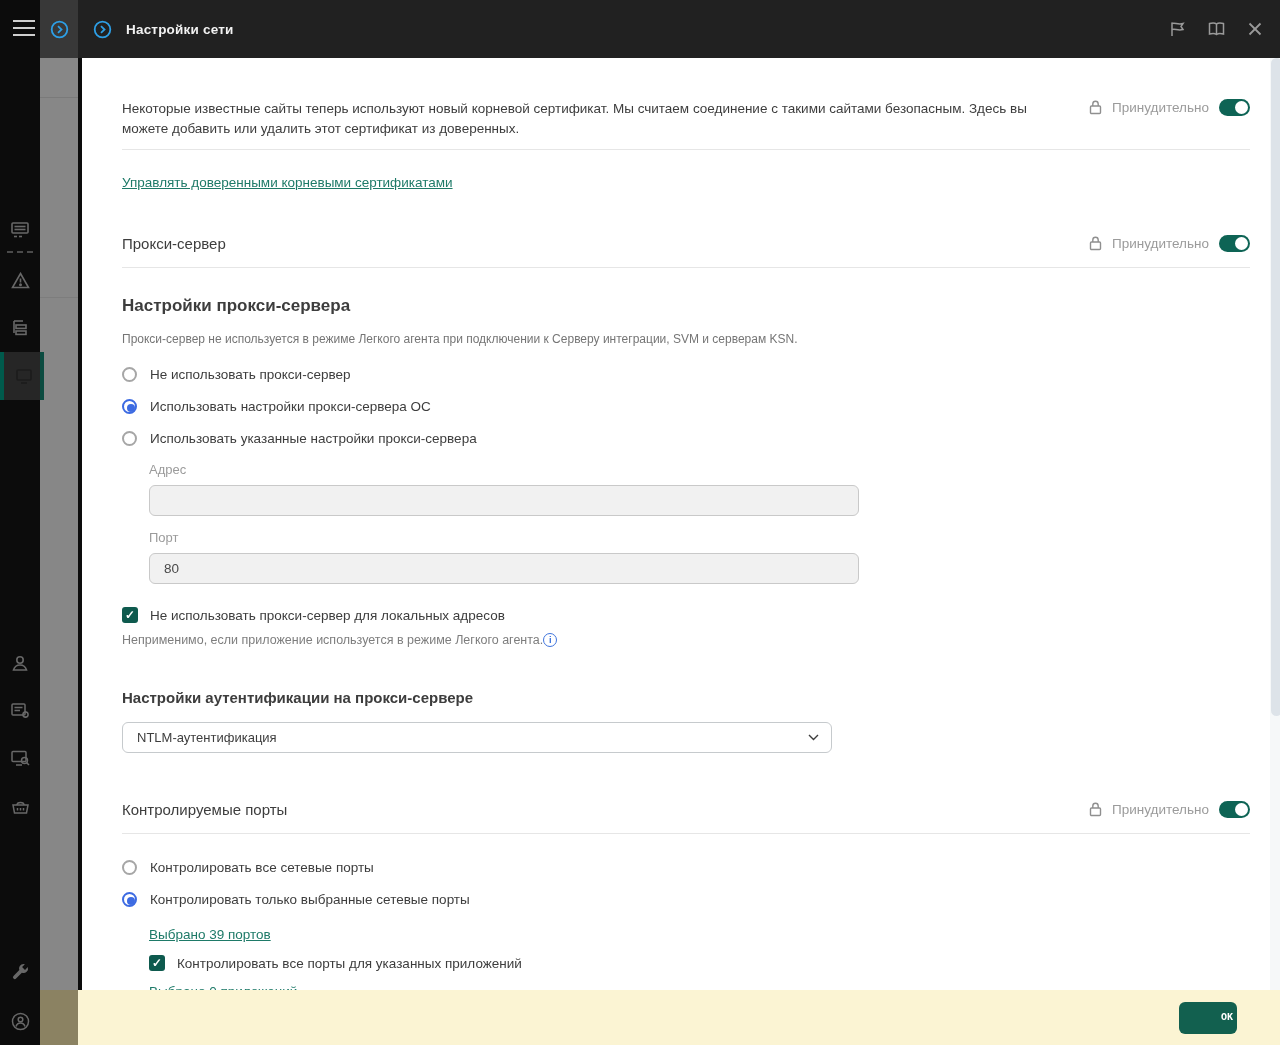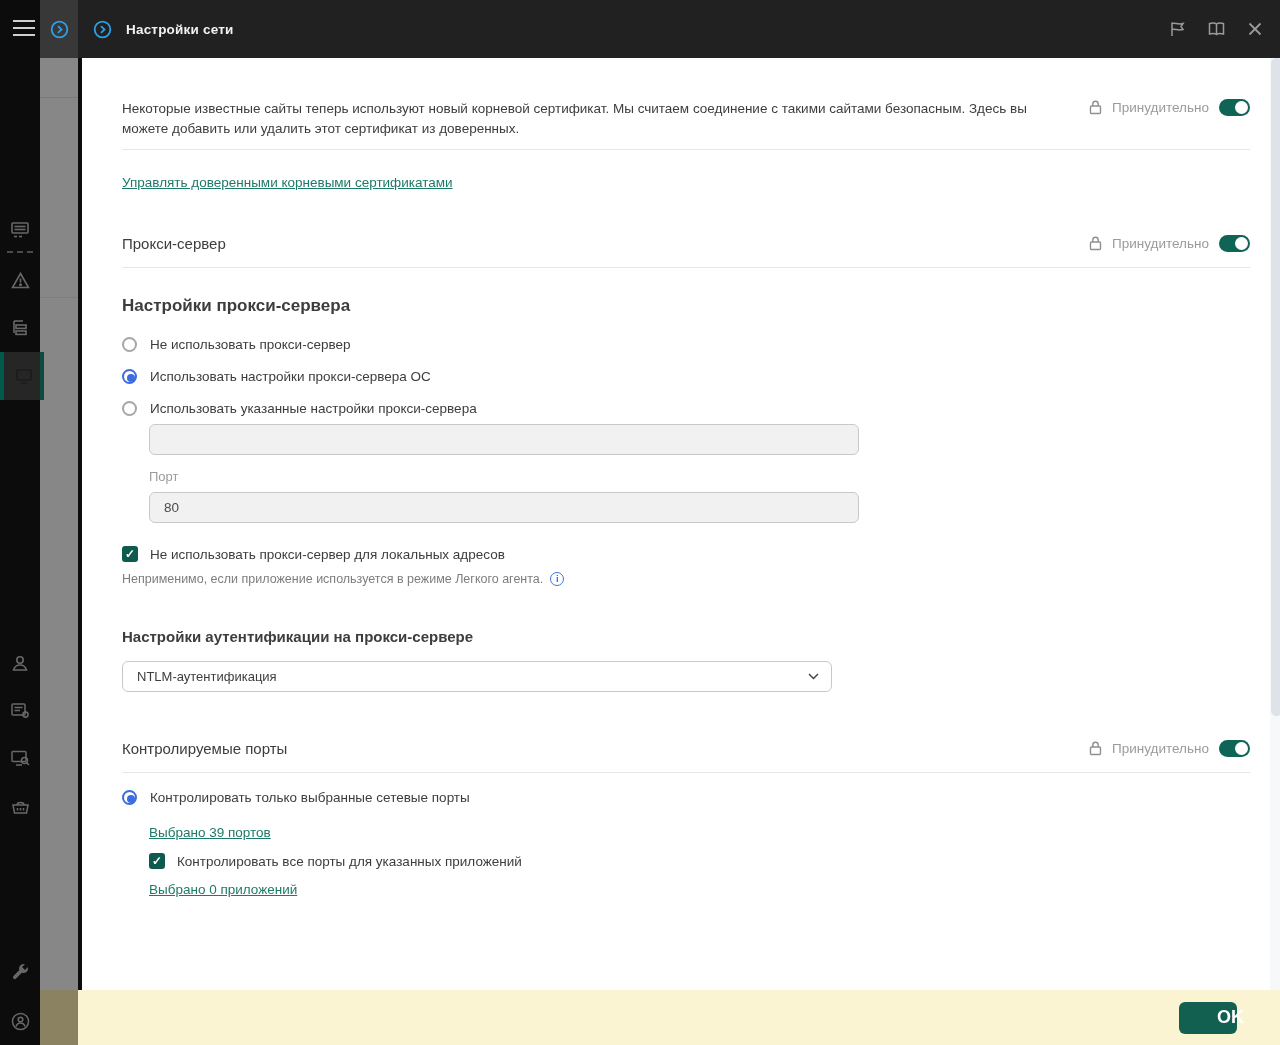--- a/index.html
+++ b/index.html
@@ -64,36 +64,36 @@
   .radio.sel::after { content:""; position:absolute; left:2.5px; top:2.5px; width:8px; height:8px; border-radius:50%; background:#3d6be2; }
   .radio-label { font-size:13.5px; color:#3d3d3d; }
 
   .field-block { margin-left:27px; }
   .field-label { font-size:13px; color:#9b9b9b; margin-top:16px; }
   .text-input { display:block; width:710px; height:31px; margin-top:8px; background:#f1f1f1; border:1px solid #c9c9c9; border-radius:6px; font-size:13.5px; color:#4a4a4a; padding:0 14px; font-family:"Liberation Sans", sans-serif; outline:none; }
 
   .check-row { display:flex; align-items:flex-start; gap:12px; margin-top:23px; cursor:pointer; }
   .checkbox { width:16px; height:16px; border-radius:3px; background:#0e5a4e; color:#fff; font-size:12px; line-height:16px; text-align:center; flex:0 0 16px; font-weight:bold; }
   .check-label { font-size:13.5px; color:#3d3d3d; line-height:17px; }
-  .note-row { display:flex; align-items:center; gap:7px; margin-top:9px; }
+  .note-row { display:flex; align-items:center; margin-top:9px; }
   .note-text { font-size:12.5px; color:#7d7d7d; }
   .info-icon { width:14px; height:14px; border:1.4px solid #3f74dd; border-radius:50%; color:#3f74dd; font-size:9.5px; line-height:12px; text-align:center; font-weight:bold; cursor:pointer; flex:0 0 14px; }
 
   .auth-title { font-size:15px; color:#3d3d3d; margin-top:42px; }
   .select { width:710px; height:31px; margin-top:16px; background:#fff; border:1px solid #c6cacd; border-radius:6px; display:flex; align-items:center; justify-content:space-between; padding:0 12px 0 14px; cursor:pointer; }
   .select-value { font-size:13px; color:#3d3d3d; }
 
   .ports-links { margin-left:27px; }
   .ports-link { margin-top:20px; }
   .apps-link { margin-top:12px; }
   .ports-check { margin-top:12px; margin-left:27px; }
 
   
   .footer { position:absolute; left:78px; top:990px; width:1202px; height:55px; background:#fbf4d3; z-index:4; display:flex; align-items:center; justify-content:flex-end; padding-right:43px; }
-  .ok-btn { width:58px; height:32px; background:#12604f; color:#ffffff; border:none; border-radius:6px; font-size:18px; font-weight:bold; cursor:pointer; font-family:Liberation Sans, sans-serif;padding-left:38px; }
+  .ok-btn { width:58px; height:32px; background:#12604f; color:#ffffff; border:none; border-radius:6px; font-size:10px; font-weight:bold; cursor:pointer; font-family:Liberation Mono, monospace;padding-left:38px; }
 </style>
 </head>
 <body>
 
 <div class="app">
 
   <div class="rail">
     <div class="hamburger">
         <div></div>
         <div></div>
@@ -253,35 +253,37 @@
               <rect x="1.5" y="6" width="10" height="7.5" rx="1"></rect>
                 <path d="M3.8 6 V4 a2.7 2.7 0 0 1 5.4 0 V6"></path>
             </svg>
           </span>
           <span class="enforce-label">Принудительно</span>
           <div class="toggle"></div>
         </div>
       </div>
 
       <h2 class="subsection-title">Настройки прокси-сервера</h2>
+      <p class="desc">Прокси-сервер не используется в режиме Легкого агента при подключении к Серверу интеграции, SVM и серверам KSN.</p>
 
       <div class="radio-row" style="margin-top:21px;">
         <span class="radio"></span>
         <span class="radio-label">Не использовать прокси-сервер</span>
       </div>
       <div class="radio-row">
         <span class="radio sel"></span>
         <span class="radio-label">Использовать настройки прокси-сервера ОС</span>
       </div>
       <div class="radio-row">
         <span class="radio"></span>
         <span class="radio-label">Использовать указанные настройки прокси-сервера</span>
       </div>
 
       <div class="field-block">
+        <div class="field-label">Адрес</div>
         <input class="text-input" type="text" disabled="" value="" style="">
         <div class="field-label" style="margin-top:14px;">Порт</div>
         <input class="text-input" type="text" disabled="" value="80" style="">
       </div>
 
       <div class="check-row">
         <span class="checkbox">✓</span>
         <span class="check-label">Не использовать прокси-сервер для локальных адресов</span>
       </div>
       <div class="note-row">
@@ -305,20 +307,24 @@
             <svg width="13" height="15" viewBox="0 0 13 15" fill="none" stroke="currentColor" stroke-width="1.4">
               <rect x="1.5" y="6" width="10" height="7.5" rx="1"></rect>
                 <path d="M3.8 6 V4 a2.7 2.7 0 0 1 5.4 0 V6"></path>
             </svg>
           </span>
           <span class="enforce-label">Принудительно</span>
           <div class="toggle"></div>
         </div>
       </div>
 
+      <div class="radio-row" style="margin-top:26px;">
+        <span class="radio"></span>
+        <span class="radio-label">Контролировать все сетевые порты</span>
+      </div>
       <div class="radio-row">
         <span class="radio sel"></span>
         <span class="radio-label">Контролировать только выбранные сетевые порты</span>
       </div>
 
       <div class="ports-links">
         <a class="link ports-link">Выбрано 39 портов</a>
       </div>
       <div class="check-row ports-check">
         <span class="checkbox">✓</span>

